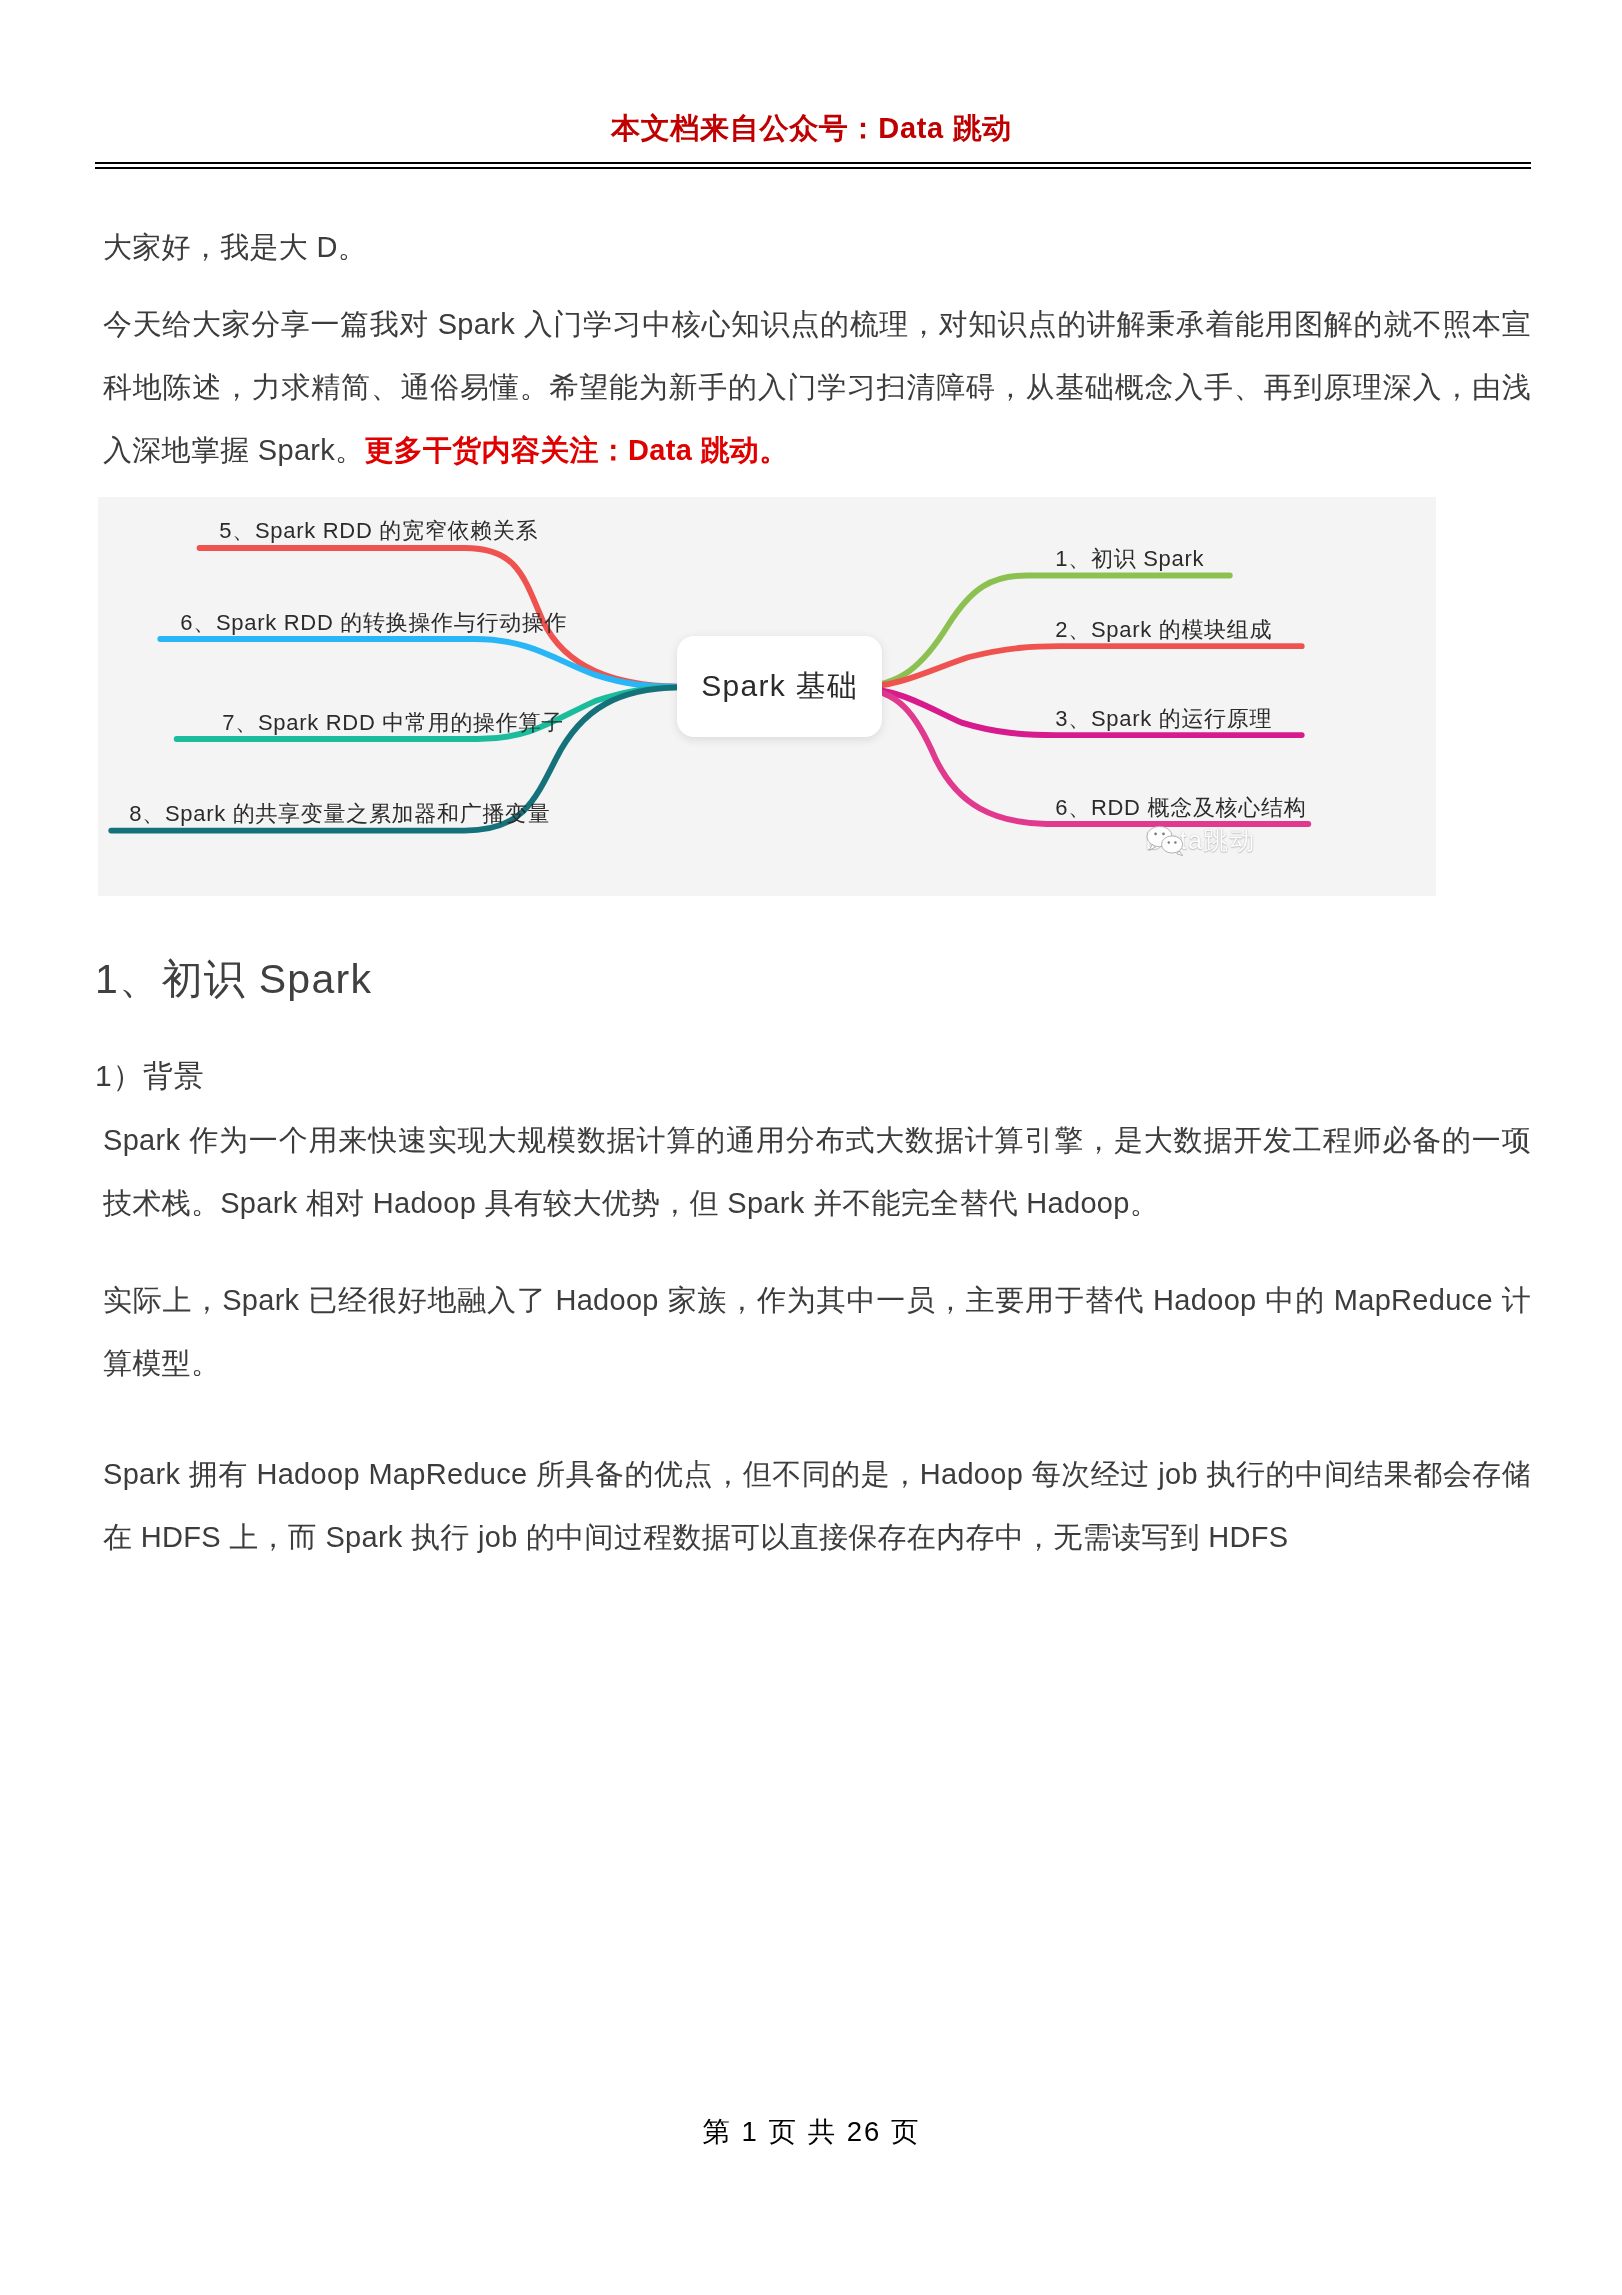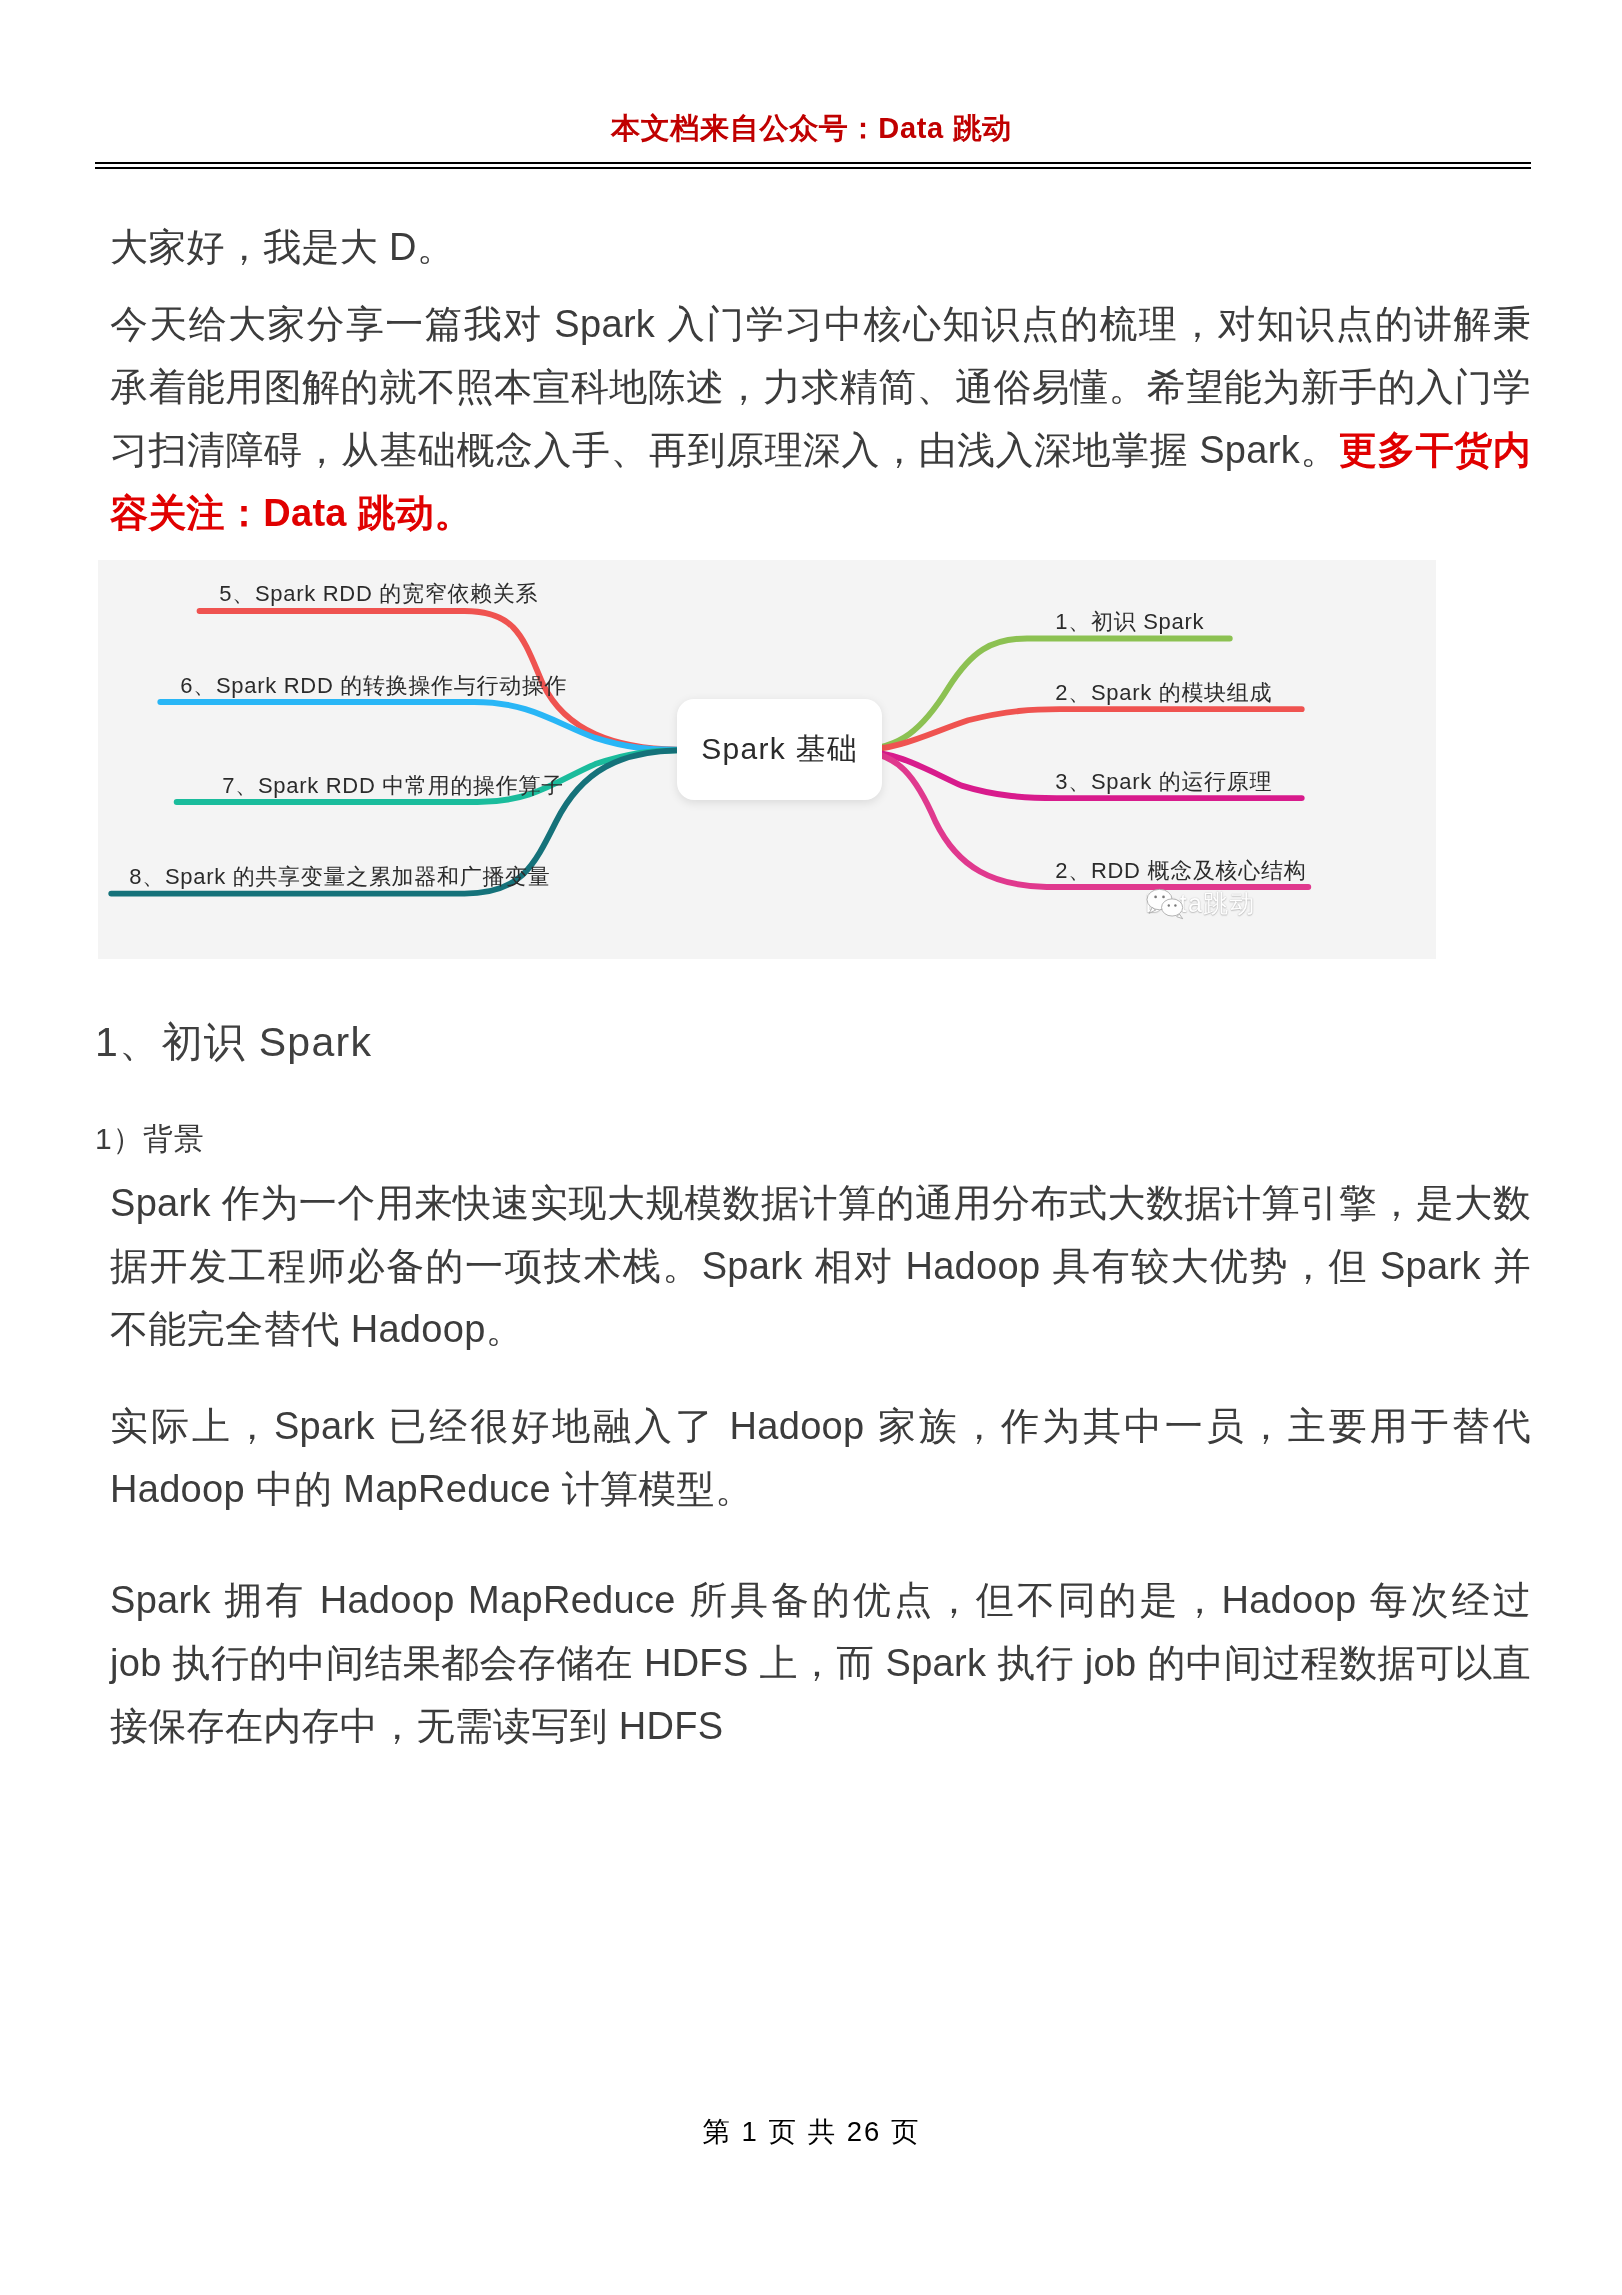--- a/index.html
+++ b/index.html
@@ -48,23 +48,23 @@
   }
 
   
   .content {
     position: absolute;
     top: 216px;
     left: 95px;
     width: 1436px;
   }
   p.para {
-    margin: 0 0 0 15px;
+    margin: 0 0 0 8px;
     color: #3c3c3c;
-    font-size: 38px;
+    font-size: 29px;
     line-height: 63px;
     text-align: justify;
     font-weight: 500;
     letter-spacing: 0.3px;
   }
   .gap-sm { height: 14.4px; }
   .gap-md { height: 34px; }
   .gap-lg { height: 56px; }
 
   .red-emph {
@@ -195,21 +195,21 @@
       </svg>
 
       <div class="mm-label" style="left:121px; top:19.6px;">5、Spark RDD 的宽窄依赖关系</div>
       <div class="mm-label" style="left:82px; top:111px;">6、Spark RDD 的转换操作与行动操作</div>
       <div class="mm-label" style="left:124px; top:211px;">7、Spark RDD 中常用的操作算子</div>
       <div class="mm-label" style="left:31px;  top:302px;">8、Spark 的共享变量之累加器和广播变量</div>
 
       <div class="mm-label" style="left:957px; top:47px;">1、初识 Spark</div>
       <div class="mm-label" style="left:957px; top:118px;">2、Spark 的模块组成</div>
       <div class="mm-label" style="left:957px; top:207px;">3、Spark 的运行原理</div>
-      <div class="mm-label" style="left:957px; top:296px;">2、RDD 概念及核心结构</div>
+      <div class="mm-label" style="left:957px; top:296px;">6、RDD 概念及核心结构</div>
 
       <div class="mm-center">
         <span>Spark 基础</span>
       </div>
 
       <div class="watermark">
         <svg width="41" height="33" viewBox="0 0 62 50">
           <g fill="#ffffff" stroke="#9a9a9a" stroke-width="1.2">
             <ellipse cx="22" cy="19" rx="19" ry="15.5"></ellipse>
             <path d="M 11 31 L 6 40 L 16 35 Z"></path>

